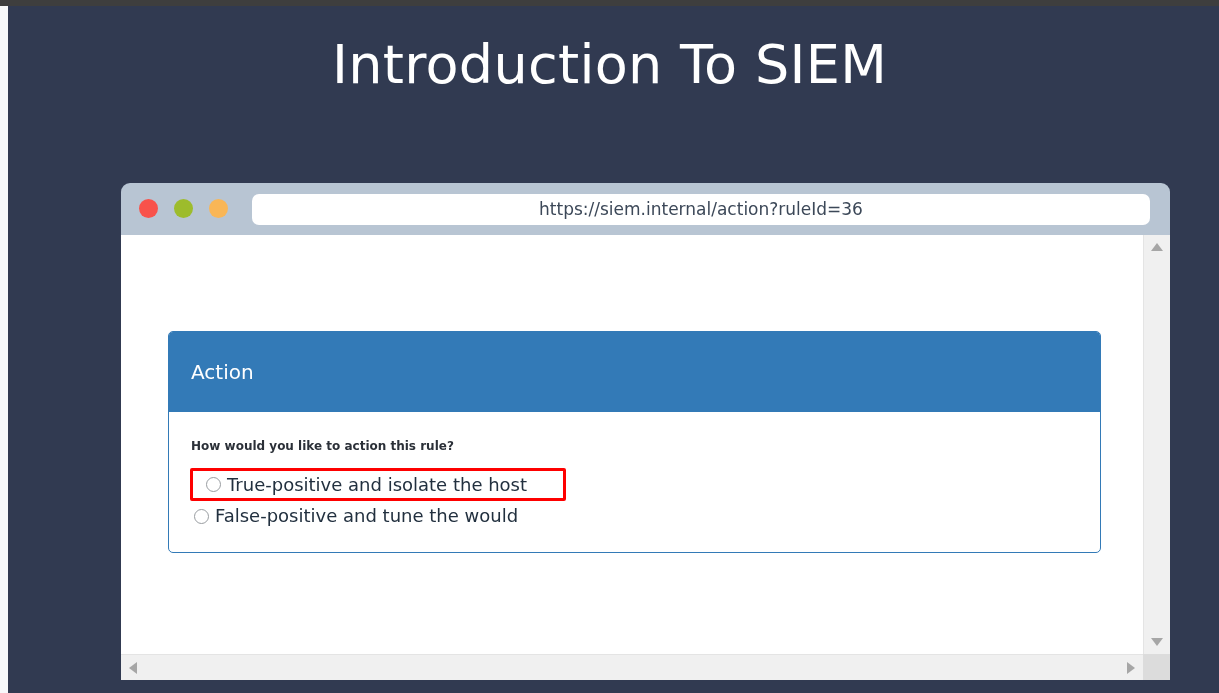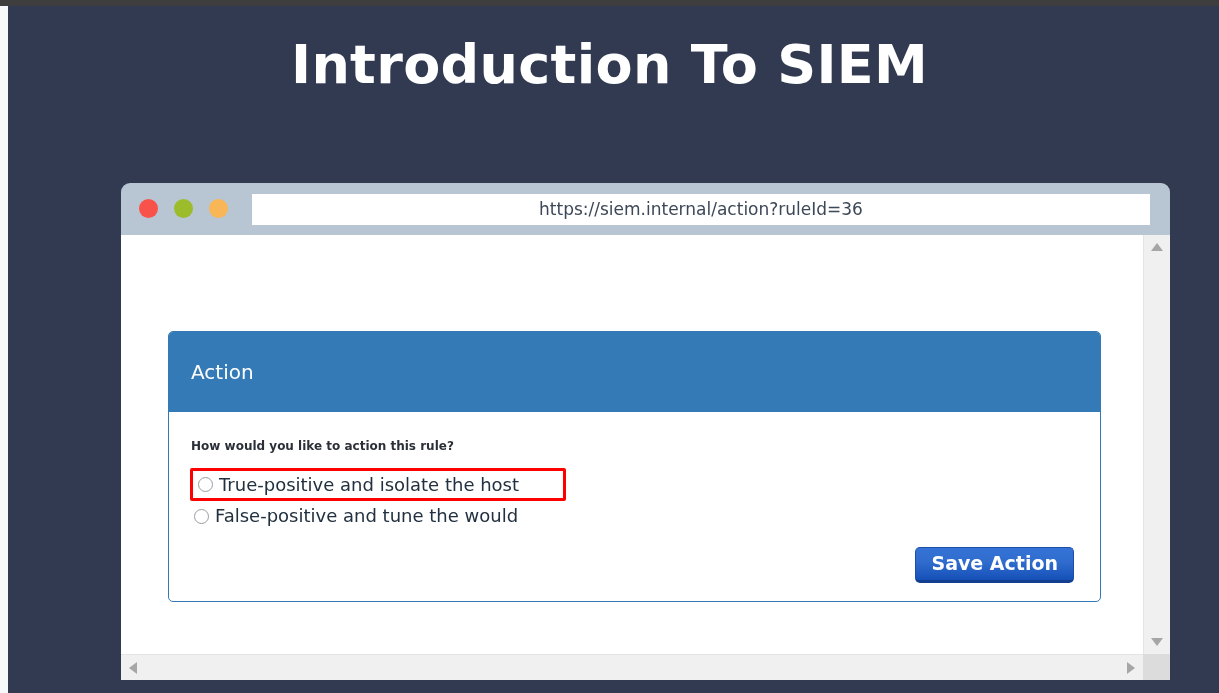--- a/index.html
+++ b/index.html
@@ -53,21 +53,21 @@
 
   
   #page-title {
     position: absolute;
     left: 0;
     top: 31px;
     width: 1219px;
     text-align: center;
     color: #ffffff;
     font-size: 54px;
-    font-weight: 700;
+    font-weight: 400;
     letter-spacing: 0.3px;
     line-height: 68px;
     white-space: nowrap;
   }
 
   
   #browser-window {
     position: absolute;
     left: 121px;
     top: 183px;
@@ -94,21 +94,21 @@
   #dot-min    { left: 53px;  background: #9dbc2c; }
   #dot-max    { left: 88px;  background: #f9b656; }
 
   #url-bar {
     position: absolute;
     left: 131px;
     top: 11px;
     width: 898px;
     height: 31px;
     background: #ffffff;
-    border-radius: 0;
+    border-radius: 7px;
     display: flex;
     align-items: center;
     justify-content: center;
   }
   #url-text {
     color: #3c4858;
     font-size: 17px;
     line-height: 31px;
     white-space: nowrap;
   }
@@ -233,21 +233,21 @@
     display: flex;
     align-items: center;
     height: 30px;
     box-sizing: border-box;
     width: 376px;
     padding-left: 2px;
   }
   .radio-row.highlighted {
     border: 3px solid #fe0000;
     border-radius: 2px;
-    padding-left: 4px;
+    padding-left: 12px;
     height: 33px;
     margin-left: -1px;
   }
   .radio-input {
     width: 15px;
     height: 15px;
     min-width: 15px;
     border: 1px solid #999da1;
     border-radius: 50%;
     background: #ffffff;
@@ -323,23 +323,20 @@
             <div class="radio-row highlighted">
               <span class="radio-input"></span>
               <span class="radio-label">True-positive and isolate the host</span>
             </div>
 
             <div class="radio-row">
               <span class="radio-input"></span>
               <span class="radio-label">False-positive and tune the would</span>
             </div>
 
-            <div id="save-row">
-              <button id="save-action-button">Save Action</button>
-            </div>
 
           </div>
         </div>
 
       </div>
 
       <div id="vscrollbar">
         <div class="arrow" id="sb-arrow-up"></div>
         <div class="arrow" id="sb-arrow-down"></div>
       </div>

